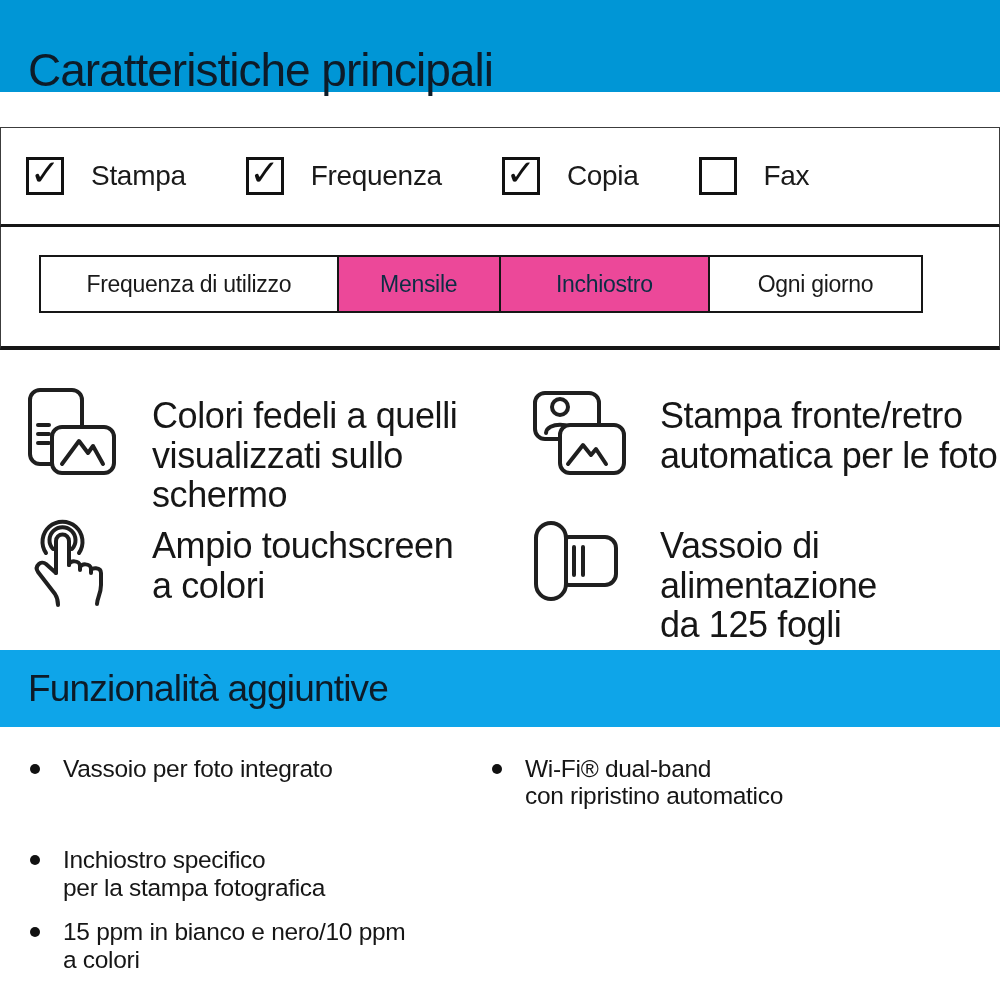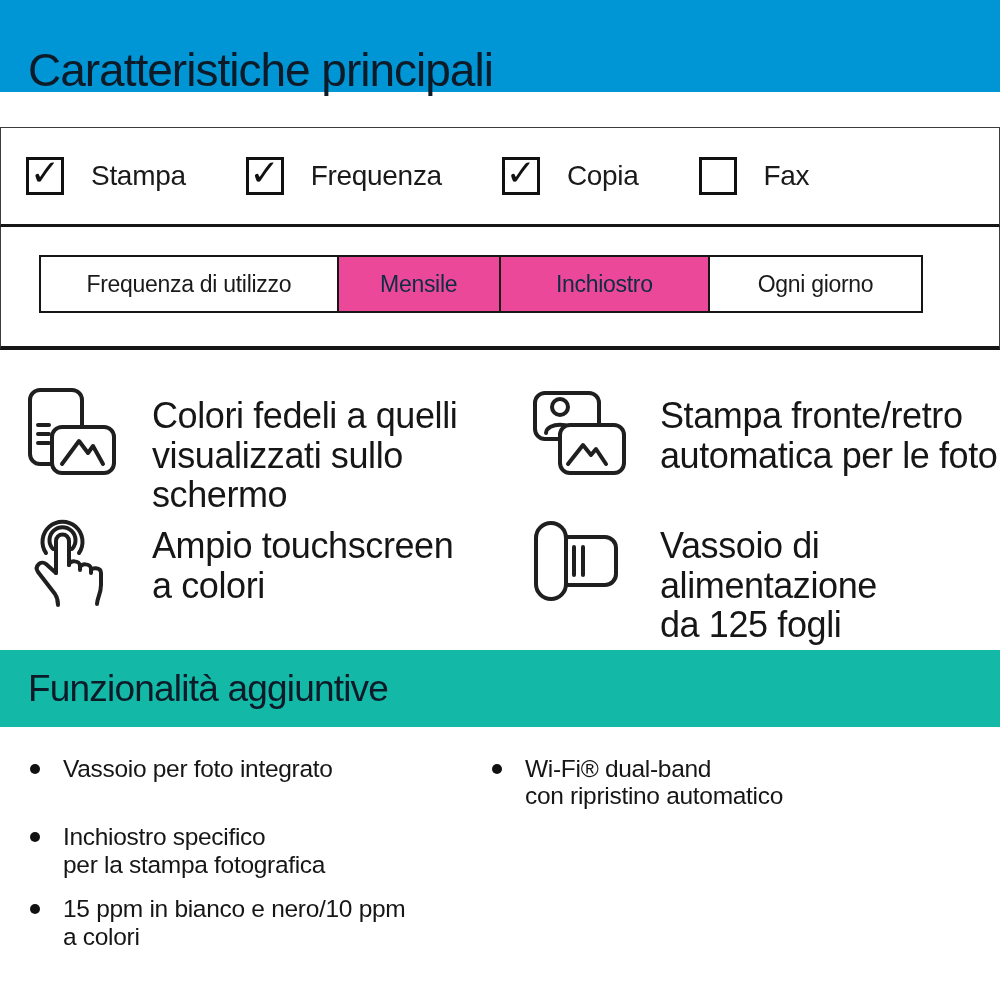--- a/index.html
+++ b/index.html
@@ -59,36 +59,36 @@
   .feature-icon svg { width: 100%; height: 100%; }
   .feature-text {
     font-size: 36px; line-height: 1.1; letter-spacing: -0.4px;
     padding-top: 13px; white-space: pre-line; color: #161616;
   }
   .ic { stroke: #1f1f1f; stroke-width: 4; fill: none; stroke-linecap: round; stroke-linejoin: round; }
   .ic-fill { fill: #fff; }
 
   
   .band-sub {
-    height: 77px; background: #14b8a6;
+    height: 77px; background: #0ea5e9;
     display: flex; align-items: center; padding-left: 28px;
   }
   .band-sub h2 { font-size: 37px; font-weight: 500; letter-spacing: -0.8px; color: #0d1b28; }
 
   
   .bullets { display: flex; padding: 28px 0 0 30px; }
   .bullets ul { list-style: none; }
   .col-left { width: 462px; }
   .col-right { flex: 1; }
   .bullets li {
     display: flex; align-items: flex-start;
     font-size: 24.5px; line-height: 1.12; letter-spacing: -0.3px;
     margin-bottom: 17px; color: #161616; white-space: pre-line;
   }
-  .col-left li:first-child { margin-bottom: 41px; }
+  .col-left li:first-child { margin-bottom: 64px; }
   .dot { width: 10px; height: 10px; border-radius: 50%; background: #111; flex: none; margin: 9px 23px 0 0; }
 </style>
 </head>
 <body>
 
 <header class="band-main">
   <h1>Caratteristiche principali</h1>
 </header>
 
 <section class="cap-row">

